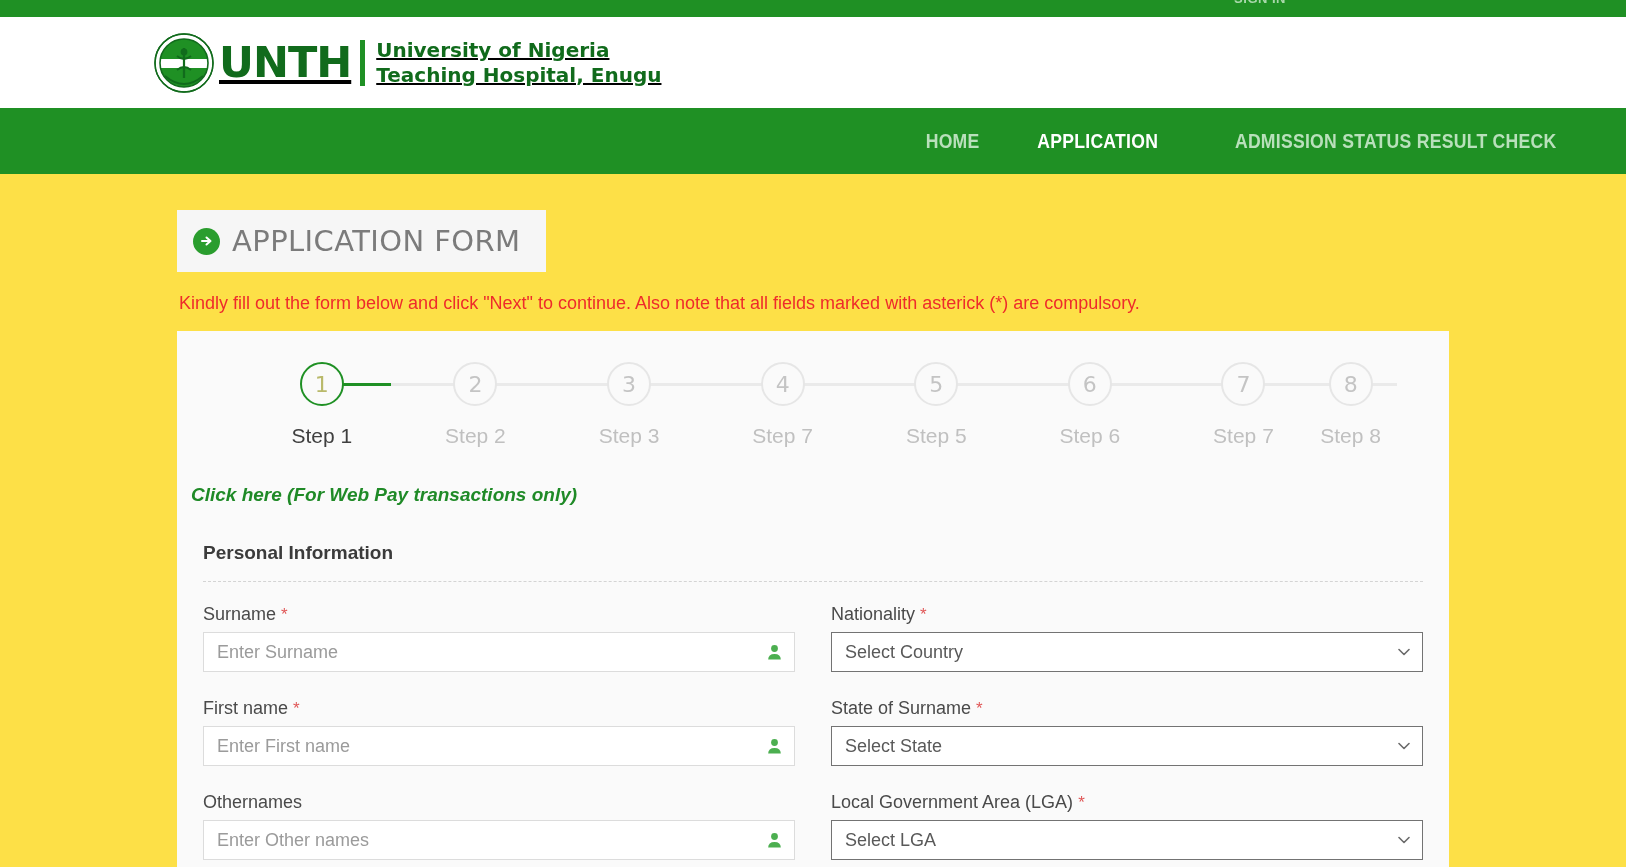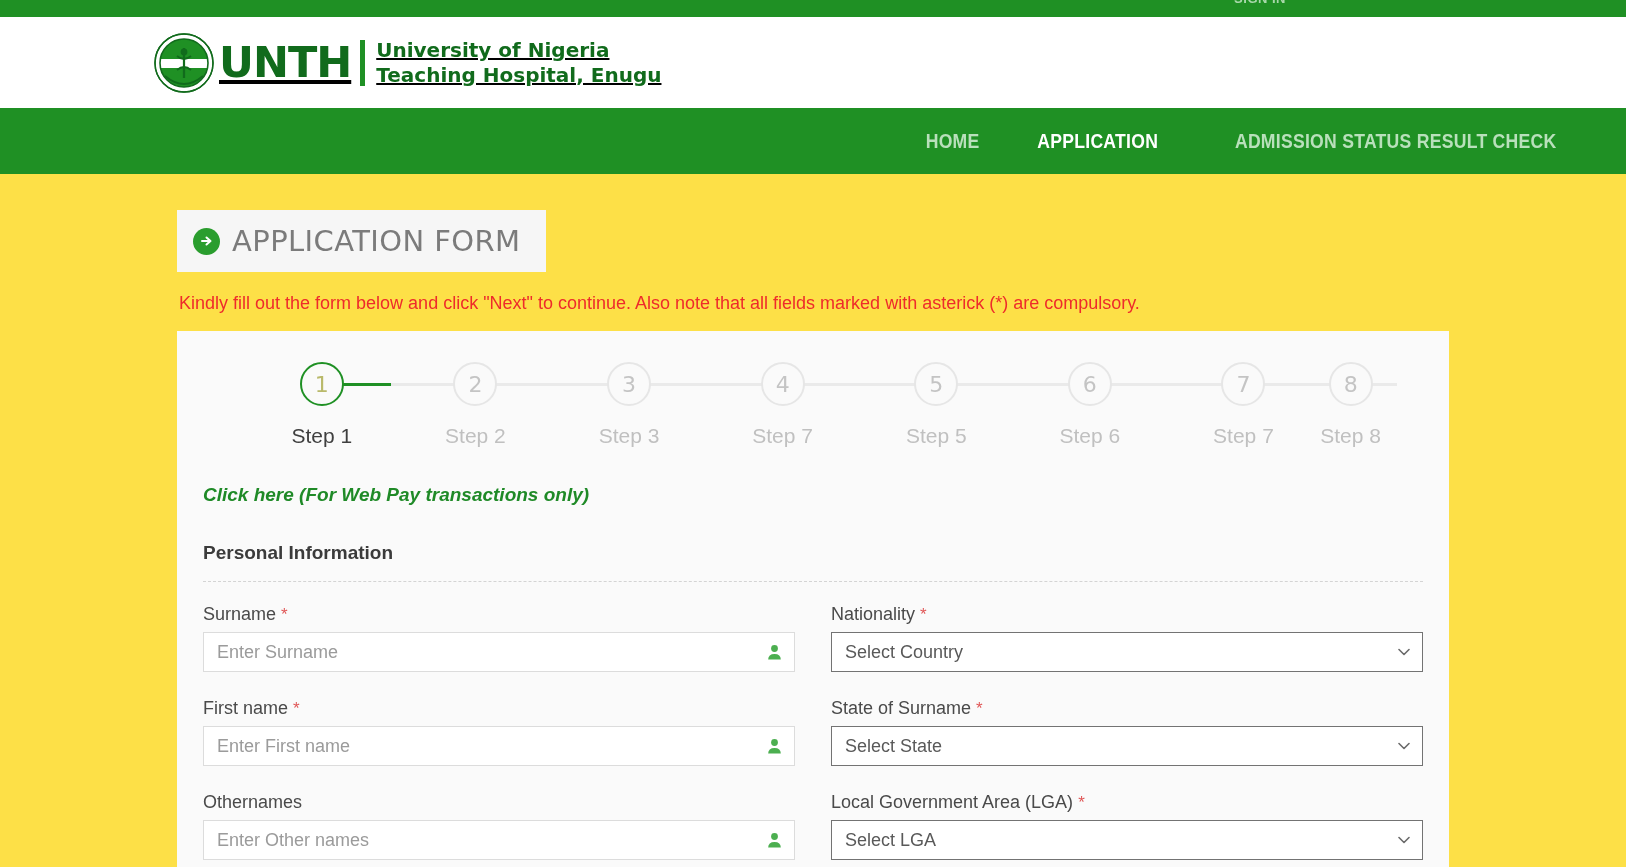--- a/index.html
+++ b/index.html
@@ -176,21 +176,21 @@
   .step-label {
     margin-top: 18px;
     font-size: 21px;
     color: #c0c0c0;
     font-family: "Liberation Sans", sans-serif;
   }
   .step.active .step-label { color: #3f3f3f; }
 
   
   .webpay {
-    margin: 36px 0 0 12px;
+    margin: 36px 0 0 0;
     color: #1f8a27;
     font-size: 19px;
     font-weight: bold;
     font-style: italic;
     cursor: pointer;
     display: inline-block;
     font-family: "Liberation Sans", sans-serif;
   }
 
   .section-head {

